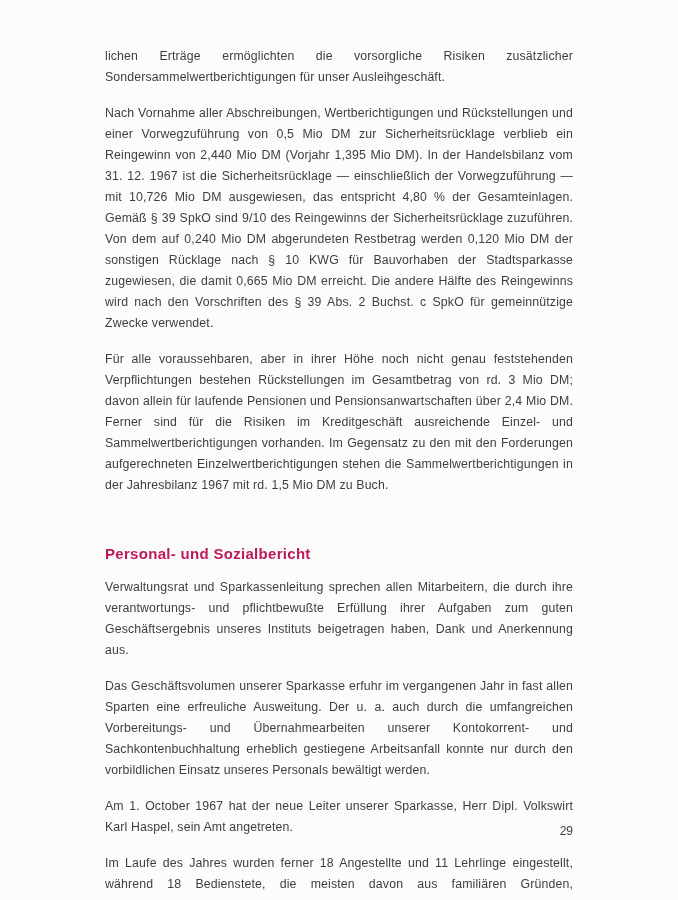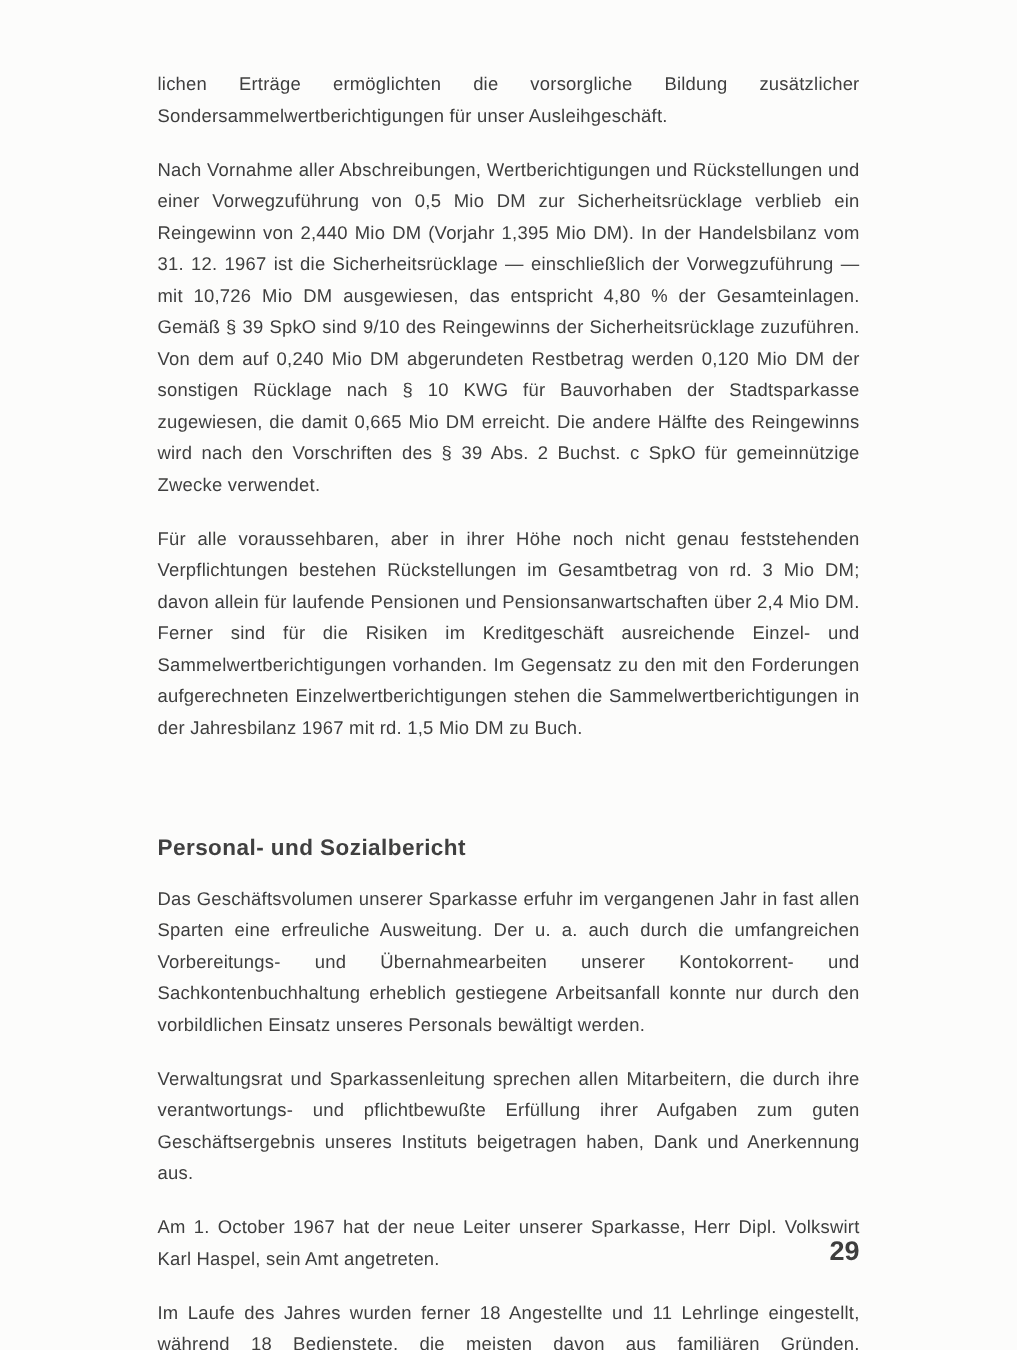--- a/index.html
+++ b/index.html
@@ -27,49 +27,48 @@
   }
   .para {
     margin: 0 0 15px 0;
     font-size: 12.3px;
     line-height: 21px;
     letter-spacing: 0.15px;
     text-align: justify;
     color: #3e3e3e;
   }
   .section-heading {
-    margin: 60px 0 13px 0;
+    margin: 48px 0 13px 0;
     font-size: 15px;
     line-height: 20px;
     font-weight: 700;
     letter-spacing: 0.3px;
-    color: #404040;
+    color: #be185d;
   }
   .page-number {
     position: absolute;
     left: 105px;
     width: 468px;
     top: 824px;
     text-align: right;
-    font-size: 18px;
+    font-size: 12px;
     color: #3e3e3e;
-    font-weight: bold;
   }
 </style>
 </head>
 <body>
 
 <main class="page">
   <div class="text-block">
-    <p class="para">lichen Erträge ermöglichten die vorsorgliche Bildung zusätzlicher Sondersammelwertberichtigungen für unser Ausleihgeschäft.</p>
+    <p class="para">lichen Erträge ermöglichten die vorsorgliche Risiken zusätzlicher Sondersammelwertberichtigungen für unser Ausleihgeschäft.</p>
     <p class="para">Nach Vornahme aller Abschreibungen, Wertberichtigungen und Rückstellungen und einer Vorwegzuführung von 0,5 Mio DM zur Sicherheitsrücklage verblieb ein Reingewinn von 2,440 Mio DM (Vorjahr 1,395 Mio DM). In der Handelsbilanz vom 31. 12. 1967 ist die Sicherheitsrücklage — einschließlich der Vorwegzuführung — mit 10,726 Mio DM ausgewiesen, das entspricht 4,80 % der Gesamteinlagen. Gemäß § 39 SpkO sind 9/10 des Reingewinns der Sicherheitsrücklage zuzuführen. Von dem auf 0,240 Mio DM abgerundeten Restbetrag werden 0,120 Mio DM der sonstigen Rücklage nach § 10 KWG für Bauvorhaben der Stadtsparkasse zugewiesen, die damit 0,665 Mio DM erreicht. Die andere Hälfte des Reingewinns wird nach den Vorschriften des § 39 Abs. 2 Buchst. c SpkO für gemeinnützige Zwecke verwendet.</p>
     <p class="para">Für alle voraussehbaren, aber in ihrer Höhe noch nicht genau feststehenden Verpflichtungen bestehen Rückstellungen im Gesamtbetrag von rd. 3 Mio DM; davon allein für laufende Pensionen und Pensionsanwartschaften über 2,4 Mio DM. Ferner sind für die Risiken im Kreditgeschäft ausreichende Einzel- und Sammelwertberichtigungen vorhanden. Im Gegensatz zu den mit den Forderungen aufgerechneten Einzelwertberichtigungen stehen die Sammelwertberichtigungen in der Jahresbilanz 1967 mit rd. 1,5 Mio DM zu Buch.</p>
 
     <h2 class="section-heading">Personal- und Sozialbericht</h2>
 
+    <p class="para">Verwaltungsrat und Sparkassenleitung sprechen allen Mitarbeitern, die durch ihre verantwortungs- und pflichtbewußte Erfüllung ihrer Aufgaben zum guten Geschäftsergebnis unseres Instituts beigetragen haben, Dank und Anerkennung aus.</p>
     <p class="para">Das Geschäftsvolumen unserer Sparkasse erfuhr im vergangenen Jahr in fast allen Sparten eine erfreuliche Ausweitung. Der u. a. auch durch die umfangreichen Vorbereitungs- und Übernahmearbeiten unserer Kontokorrent- und Sachkontenbuchhaltung erheblich gestiegene Arbeitsanfall konnte nur durch den vorbildlichen Einsatz unseres Personals bewältigt werden.</p>
-    <p class="para">Verwaltungsrat und Sparkassenleitung sprechen allen Mitarbeitern, die durch ihre verantwortungs- und pflichtbewußte Erfüllung ihrer Aufgaben zum guten Geschäftsergebnis unseres Instituts beigetragen haben, Dank und Anerkennung aus.</p>
     <p class="para">Am 1. October 1967 hat der neue Leiter unserer Sparkasse, Herr Dipl. Volkswirt Karl Haspel, sein Amt angetreten.</p>
     <p class="para">Im Laufe des Jahres wurden ferner 18 Angestellte und 11 Lehrlinge eingestellt, während 18 Bedienstete, die meisten davon aus familiären Gründen, ausgeschieden sind.</p>
   </div>
 
   <div class="page-number">29</div>
 </main>
 
 </body></html>

